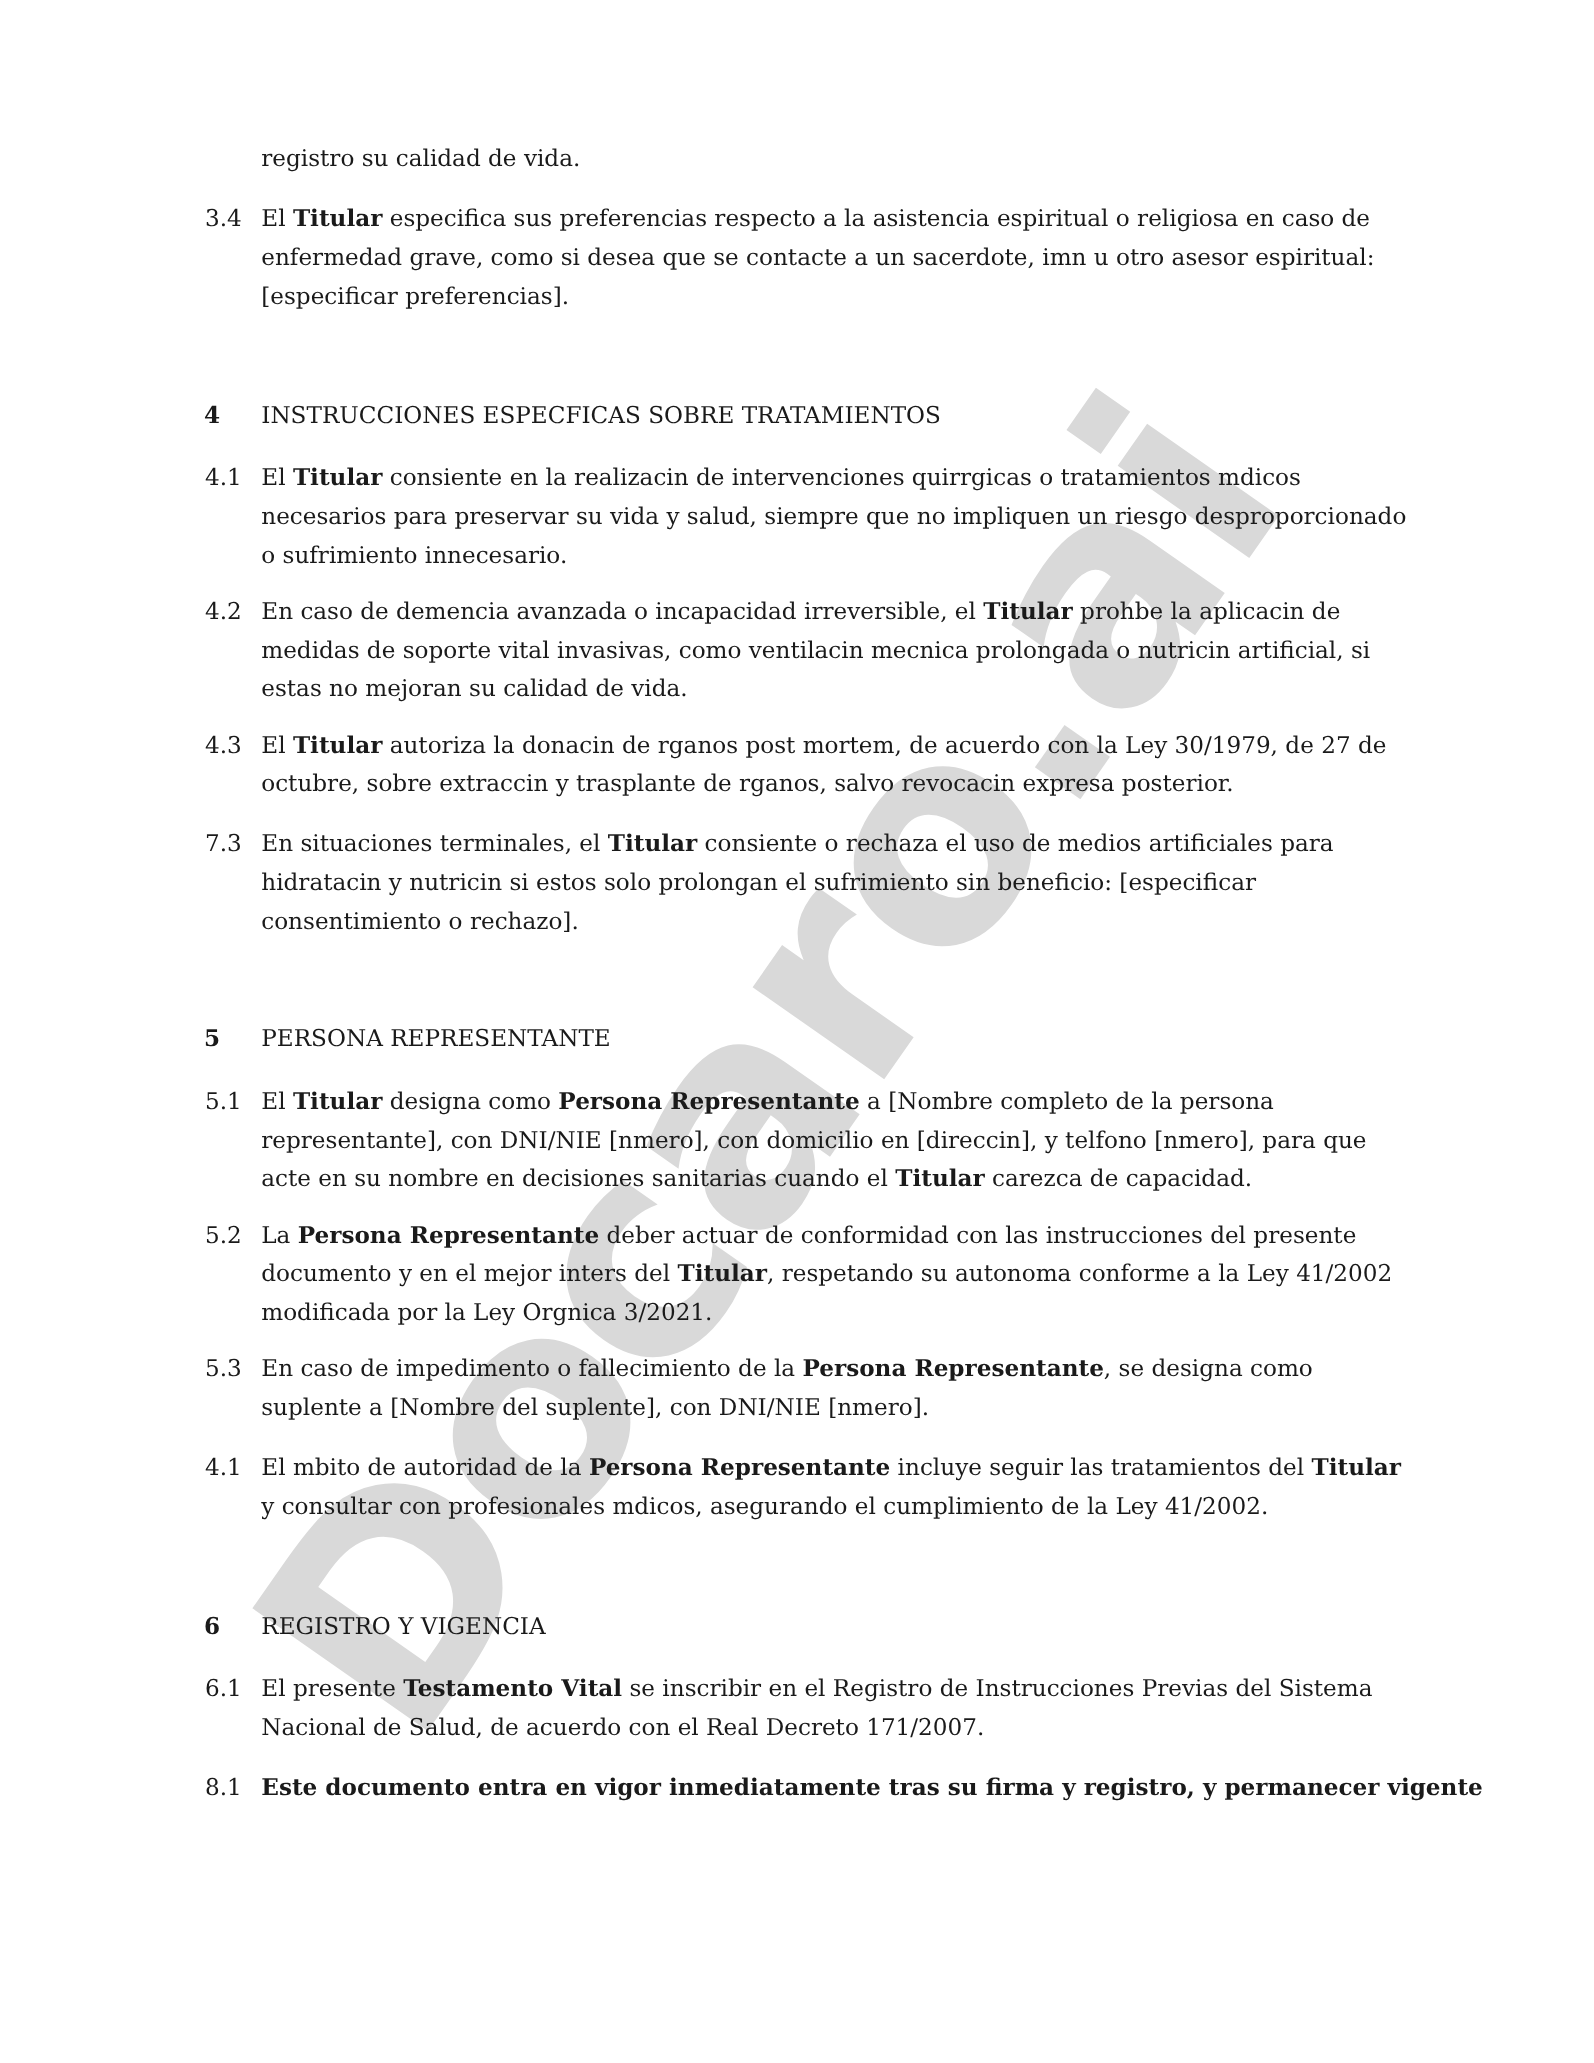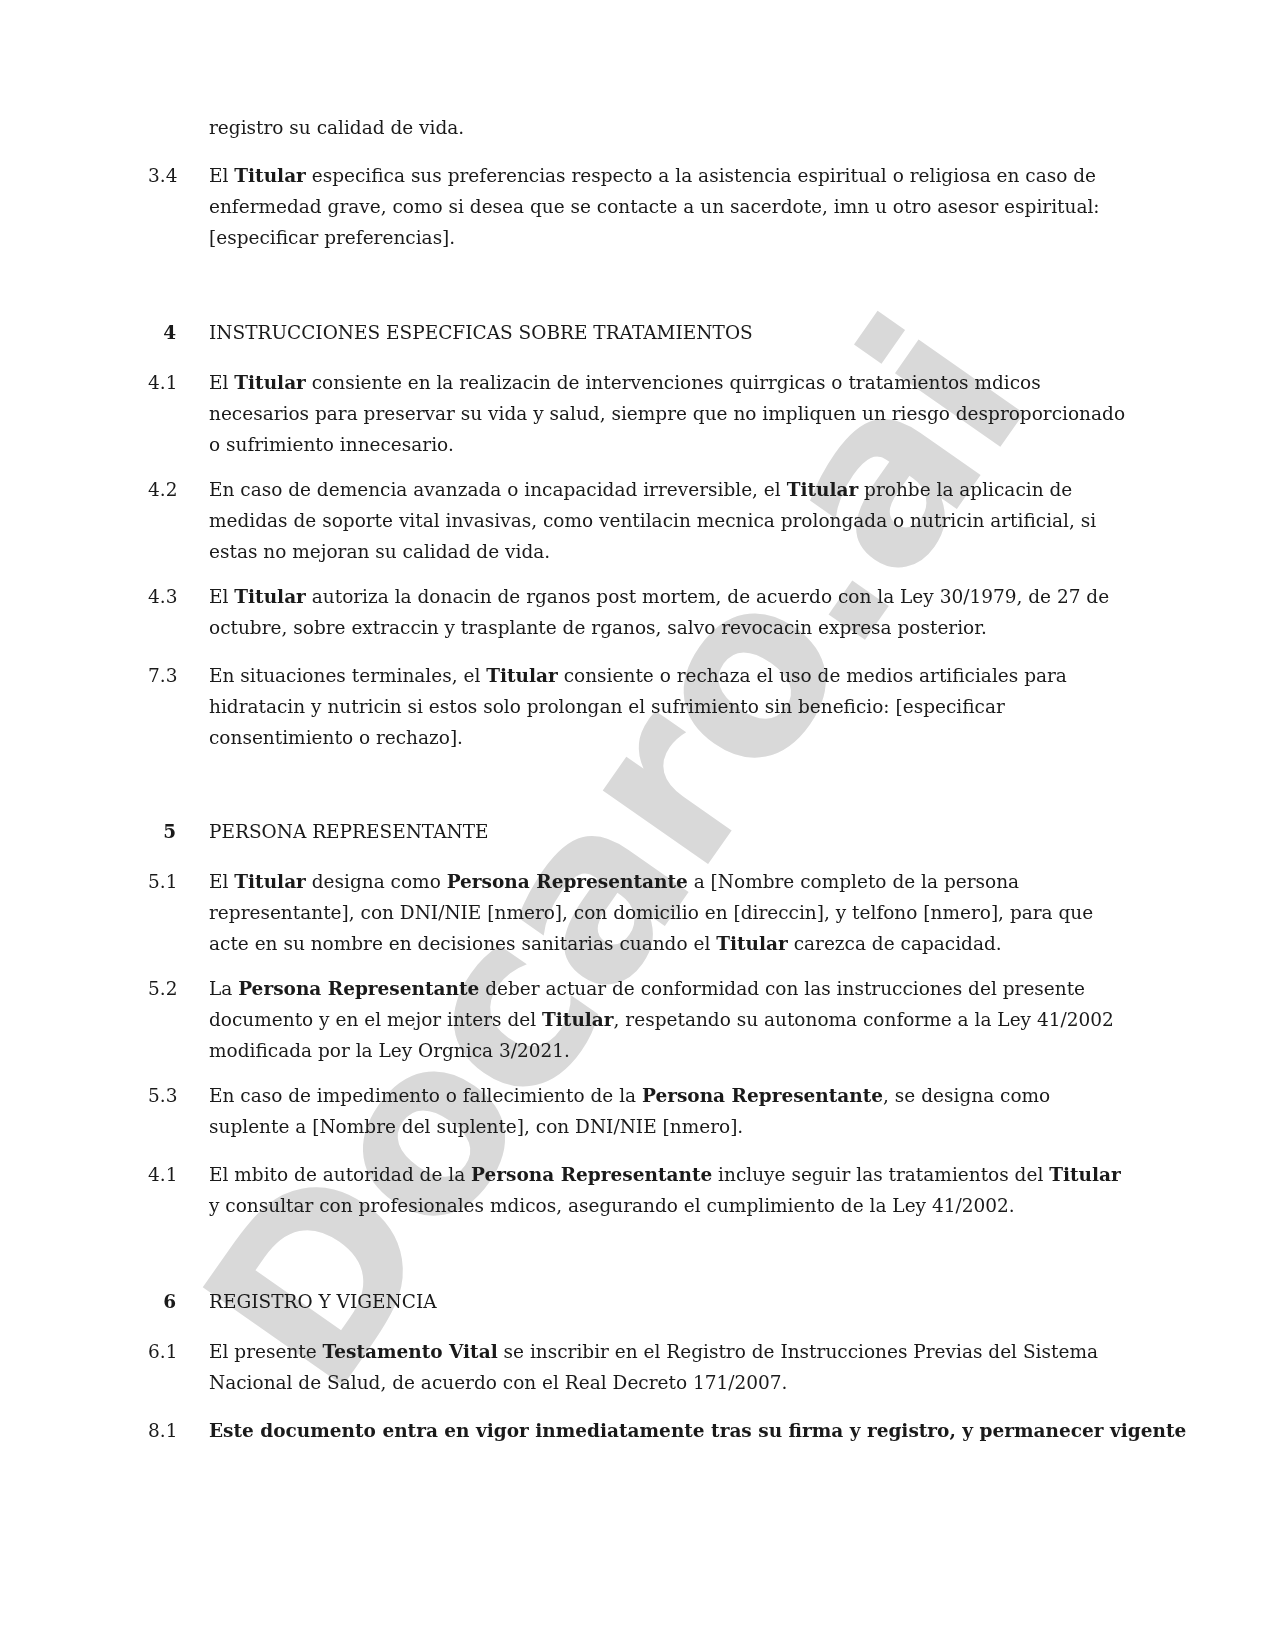--- a/index.html
+++ b/index.html
@@ -12,21 +12,21 @@
   .watermark {
     position: absolute; left: 615px; top: 855px;
     transform: translate(-50%, -50%) rotate(-55deg);
     font-family: "DejaVu Sans", "Liberation Sans", sans-serif;
     font-weight: bold; font-size: 235px; letter-spacing: -4px;
     color: #d9d9d9; white-space: nowrap; z-index: 0; line-height: 1;
     user-select: none;
   }
   .content { position: absolute; left: 0; top: 0; width: 100%; z-index: 1; }
   .row { position: absolute; left: 0; width: 100%; }
-  .num { position: absolute; left: 148px; width: 48px; }
+  .num { position: absolute; left: 164px; width: 48px; }
   .hnum { position: absolute; left: 148px; width: 28px; text-align: right; font-weight: bold; }
   .txt { position: absolute; left: 209px; width: 920px; }
   .head { font-weight: normal; }
   b { font-weight: bold; text-align: center; }
 </style>
 </head>
 <body>
 
 <div class="page">
   <div class="watermark">Docaro.ai</div>

